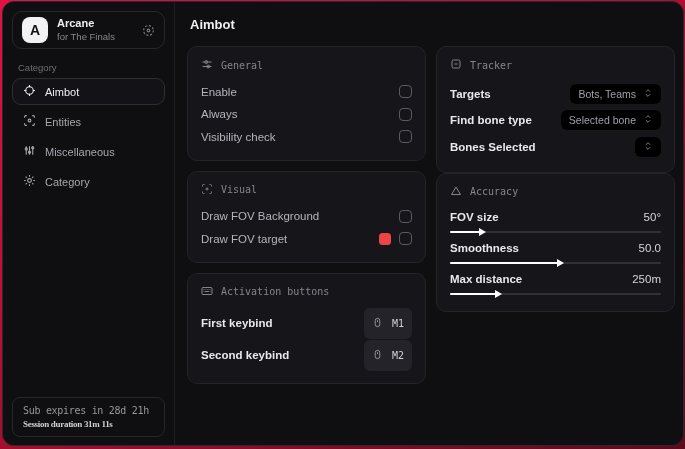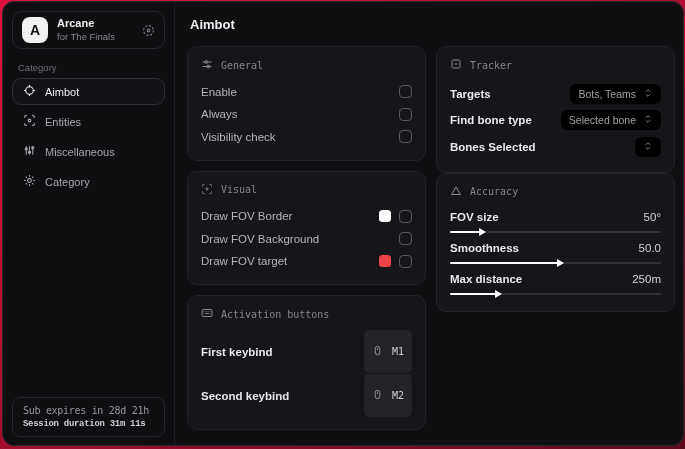--- a/index.html
+++ b/index.html
@@ -33,21 +33,21 @@
     border:1px solid transparent; border-radius:9px; color:#a6a6ad; font-size:11px;
     cursor:pointer;
   }
   .nav-item.active{ border-color:#2d2d33; color:#ededf0; background:#131317; }
   .nav-item svg{ flex:none; }
   .status-box{
     position:absolute; left:9px; right:9px; bottom:8px;
     border:1px solid #28282c; border-radius:8px; padding:7px 10px;
   }
   .status-line1{ font-family:"DejaVu Sans Mono", monospace; font-size:10px; color:#96969c; letter-spacing:-0.3px; }
-  .status-line2{ font-family:Liberation Mono, monospace; font-size:9px; font-weight:bold; color:#cfcfd4; margin-top:3px; letter-spacing:-0.3px; }
+  .status-line2{ font-family:Liberation Serif, serif; font-size:9px; font-weight:bold; color:#cfcfd4; margin-top:3px; letter-spacing:-0.3px; }
   
   .main{ flex:1; padding:12px 8px 12px 12px; }
   .page-title{ font-size:13px; font-weight:bold; color:#f0f0f3; margin:3px 0 14px 3px; }
   .cols{ display:flex; gap:10px; align-items:flex-start; }
   .col-left{ width:239px; flex:none; display:flex; flex-direction:column; gap:10px; }
   .col-right{ flex:1; display:flex; flex-direction:column; gap:0; }
   .card{
     background:#16161a; border:1px solid #232328; border-radius:10px;
     padding:11px 13px 12px 13px;
   }
@@ -62,21 +62,21 @@
   .row-label{ font-size:11.5px; color:#b4b4bb; }
   .row-label.strong{ color:#e9e9ed; font-weight:bold; font-size:11.5px; }
   .right-group{ display:flex; align-items:center; gap:8px; }
   .checkbox{
     width:13px; height:13px; border:1.5px solid #5a5a63; border-radius:4px;
     background:transparent; cursor:pointer; flex:none;
   }
   .swatch{ width:12px; height:12px; border-radius:3.5px; cursor:pointer; flex:none; }
   .keybind{
     display:flex; align-items:center; gap:9px; background:#232329; border-radius:6px;
-    padding:15px 8px; font-family:"DejaVu Sans Mono", monospace; font-size:10px;
+    padding:9px 8px; font-family:"DejaVu Sans Mono", monospace; font-size:10px;
     color:#cfcfd4; cursor:pointer;
   }
   .keybind svg{ color:#9b9ba2; }
   .dropdown{
     display:flex; align-items:center; gap:7px; background:#000000; border-radius:6px;
     padding:4px 8px; font-size:10.5px; color:#9fa0a7; cursor:pointer;
     max-width:160px; white-space:nowrap;
   }
   .dropdown svg{ color:#8b8b92; flex:none; }
   .tracker-row{ min-height:25.5px; }
@@ -213,27 +213,20 @@
                 <path d="M3 7V5a2 2 0 0 1 2-2h2"></path>
                   <path d="M17 3h2a2 2 0 0 1 2 2v2"></path>
                   <path d="M21 17v2a2 2 0 0 1-2 2h-2"></path>
                   <path d="M7 21H5a2 2 0 0 1-2-2v-2"></path>
                   <path d="M12 9v6M9 12h6"></path>
               </svg>
             </span>
             <span>Visual</span>
           </div>
           <div class="row">
-            <span class="row-label">Draw FOV Border</span>
-            <span class="right-group">
-              <span class="swatch" style="background: rgb(255, 255, 255);"></span>
-              <span class="checkbox"></span>
-            </span>
-          </div>
-          <div class="row">
             <span class="row-label">Draw FOV Background</span>
             <span class="right-group">
               <span class="checkbox"></span>
             </span>
           </div>
           <div class="row">
             <span class="row-label">Draw FOV target</span>
             <span class="right-group">
               <span class="swatch" style="background: rgb(238, 68, 71);"></span>
               <span class="checkbox"></span>

